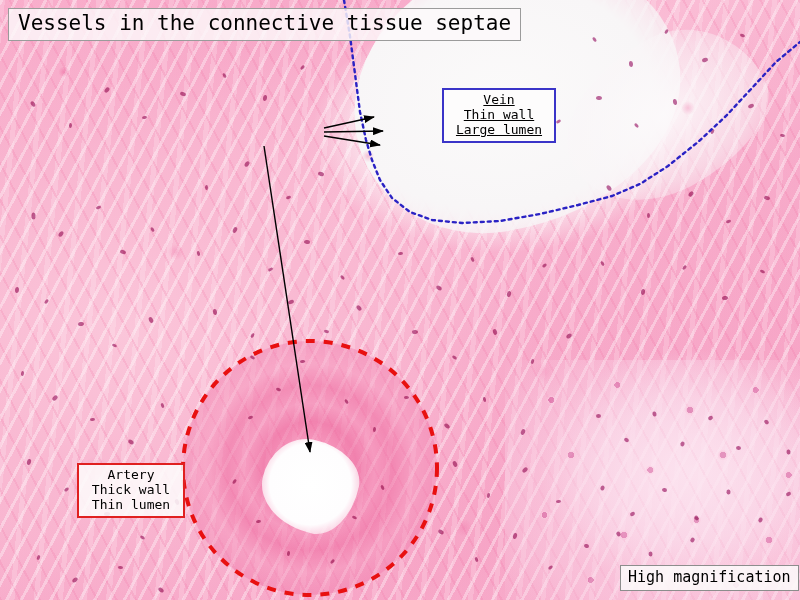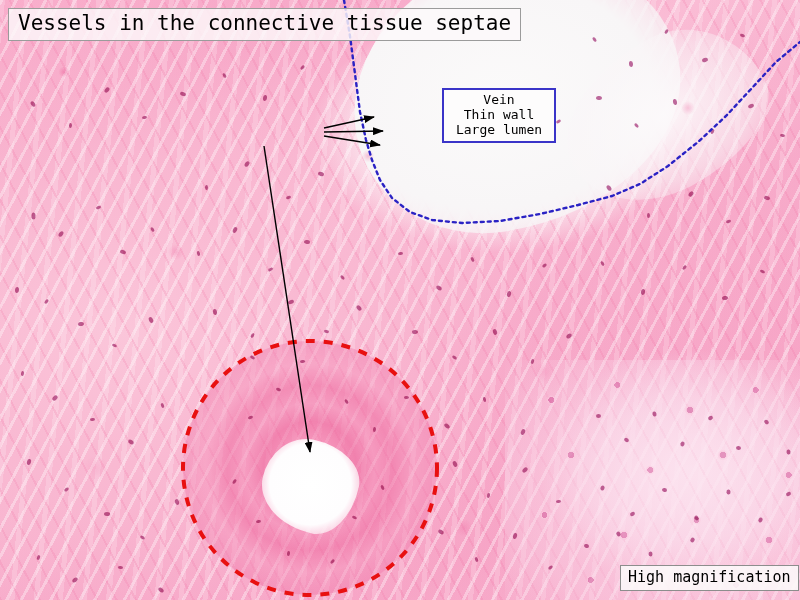--- a/index.html
+++ b/index.html
@@ -151,20 +151,21 @@
     letter-spacing: 0px;
     background: rgba(252,249,250,0.82);
   }
   #vein-label {
     left: 442px; top: 88px;
     width: 114px;
     padding: 3px 4px 4px 4px;
     border: 2px solid #3a34c8;
     font-size: 13px;
     background: rgba(253,252,252,0.95);
+    text-decoration: underline;
   }
   #artery-label {
     left: 77px; top: 463px;
     width: 108px;
     padding: 3px 4px 4px 4px;
     border: 2px solid #e02020;
     font-size: 13px;
     background: rgba(253,250,251,0.88);
   }
   #endothelium-label {
@@ -337,17 +338,20 @@
         <line x1="264" y1="146" x2="310" y2="452" stroke="#000000" stroke-width="1.4" marker-end="url(#arrowhead)"></line>
       </g>
   </svg>
 
   <div class="label-box" id="title-label">Vessels in the connective tissue septae</div>
 
   <div class="label-box" id="vein-label">Vein
 Thin wall
 Large lumen</div>
 
+  <div class="label-box" id="artery-label">Artery
+Thick wall
+Thin lumen</div>
 
 
   <div class="label-box" id="magnification-label">High magnification</div>
 
 </div>
 
 </body></html>

